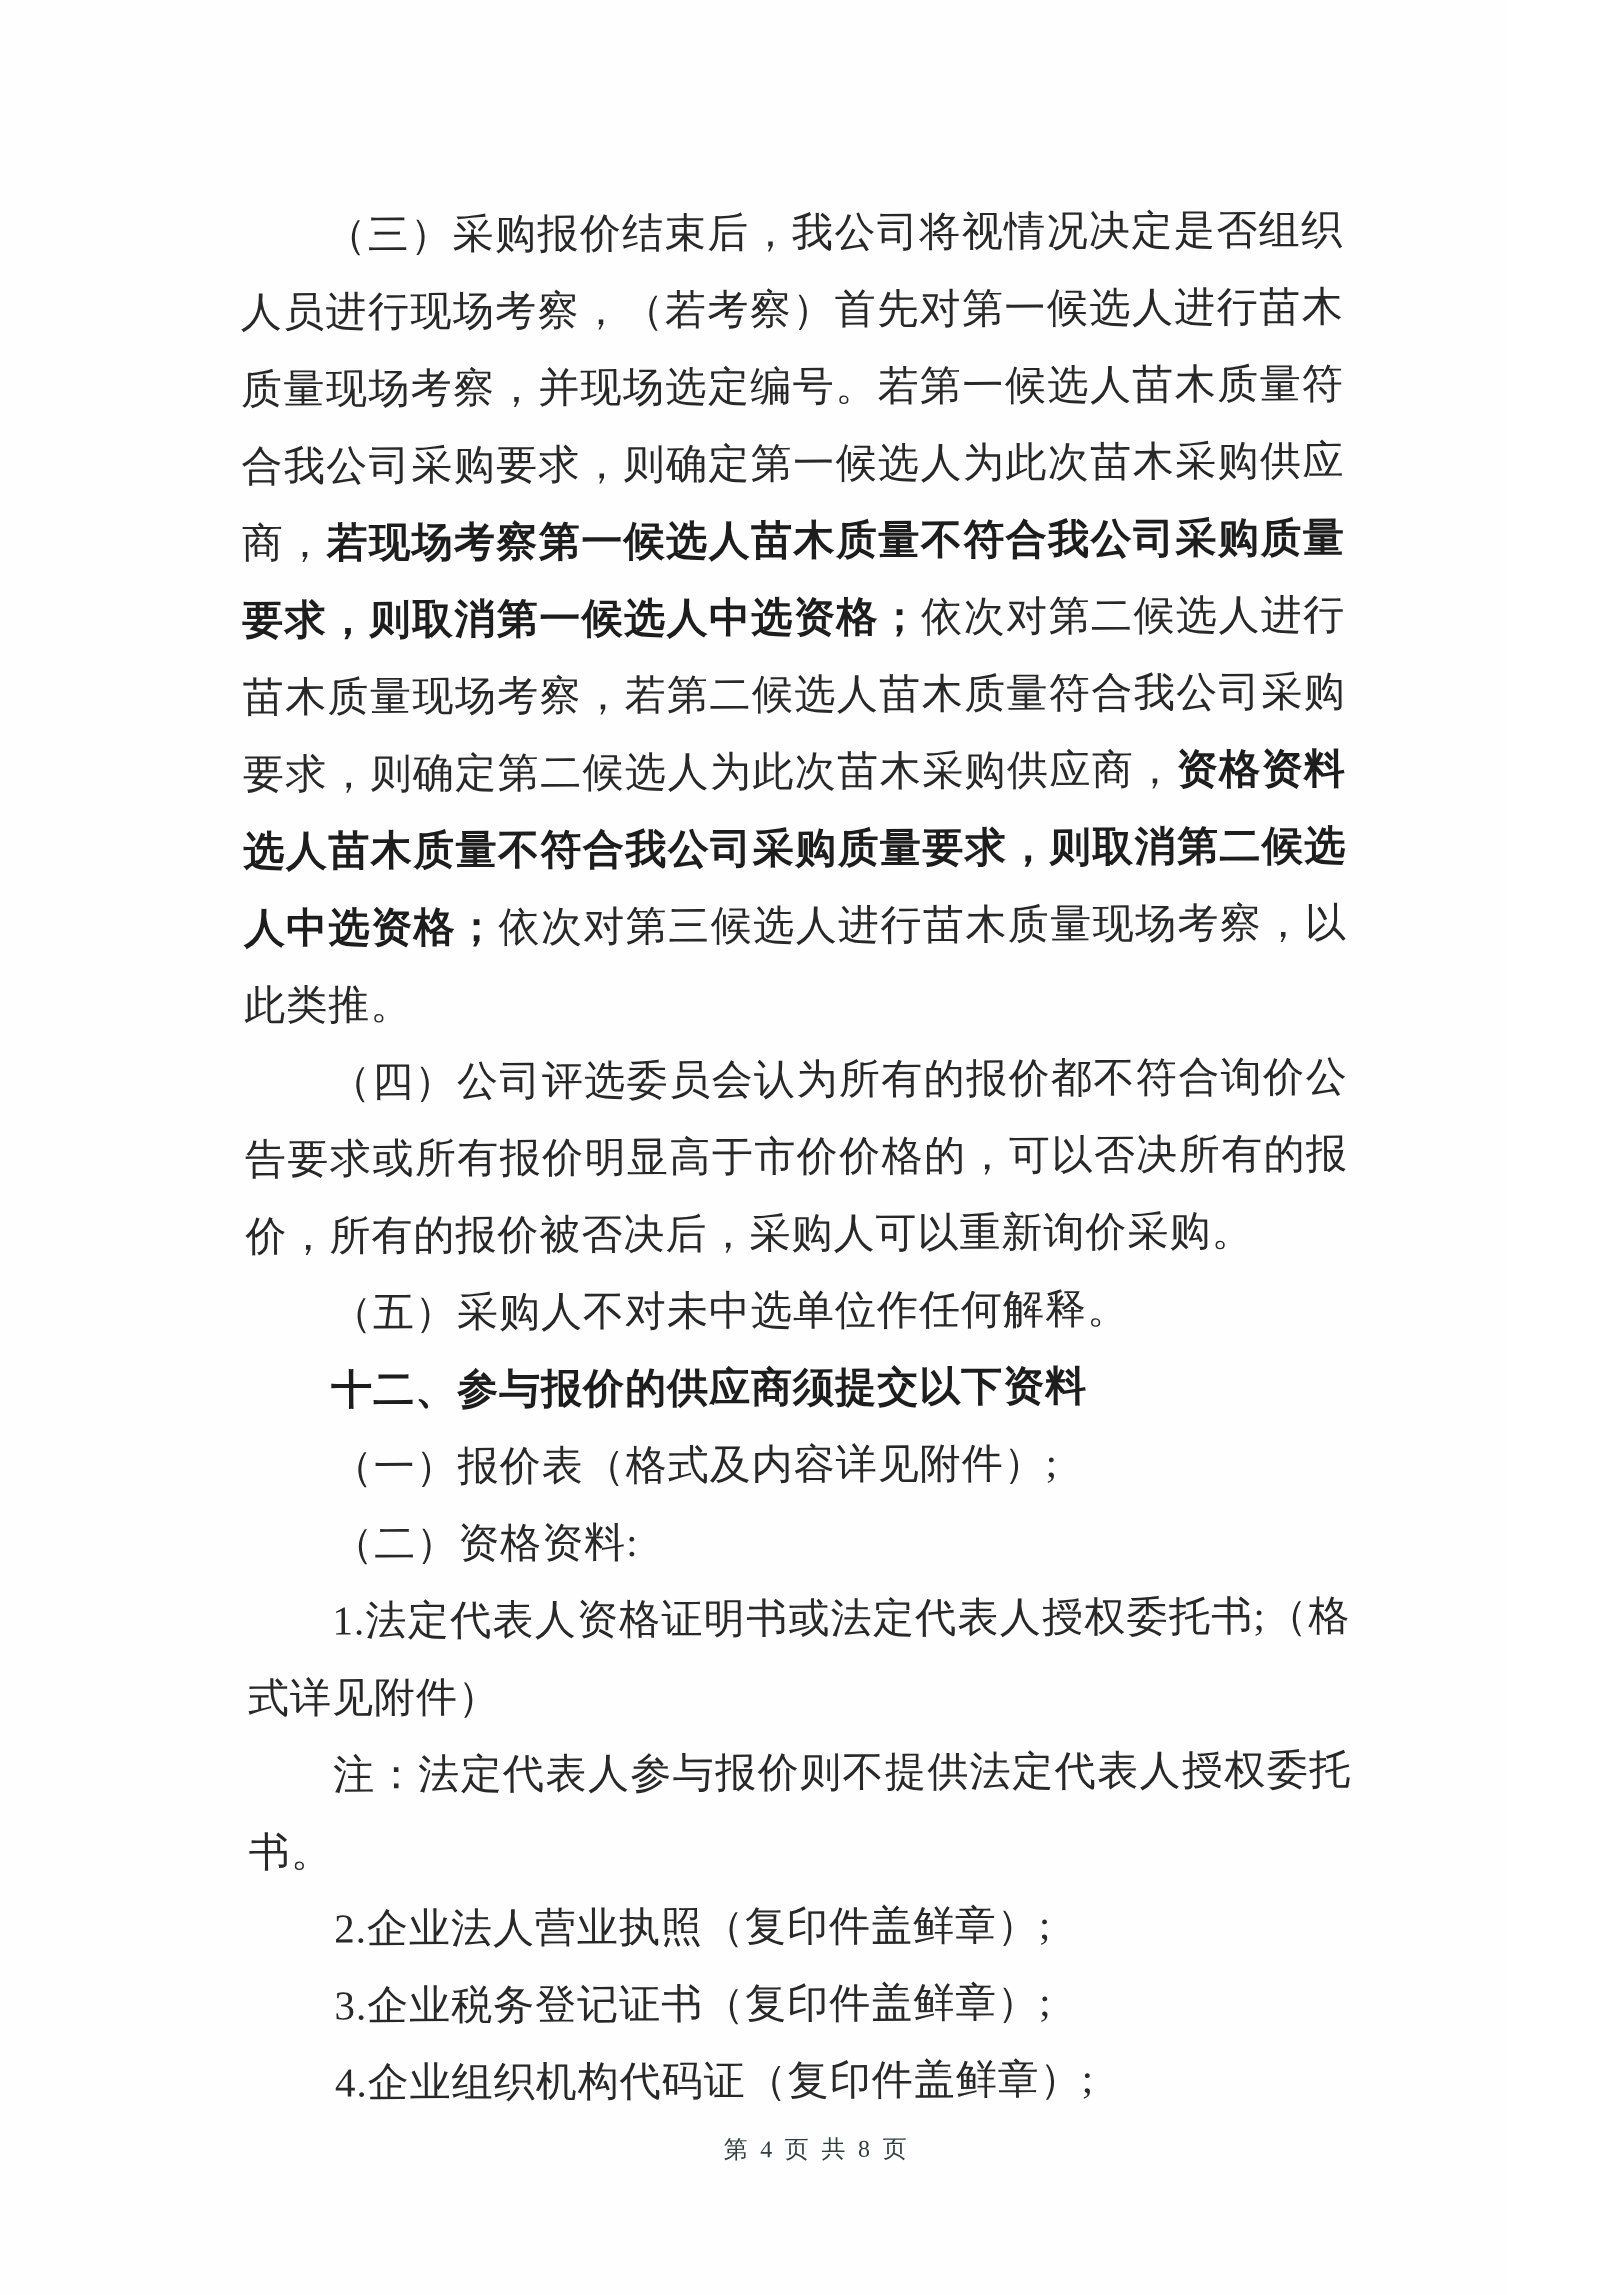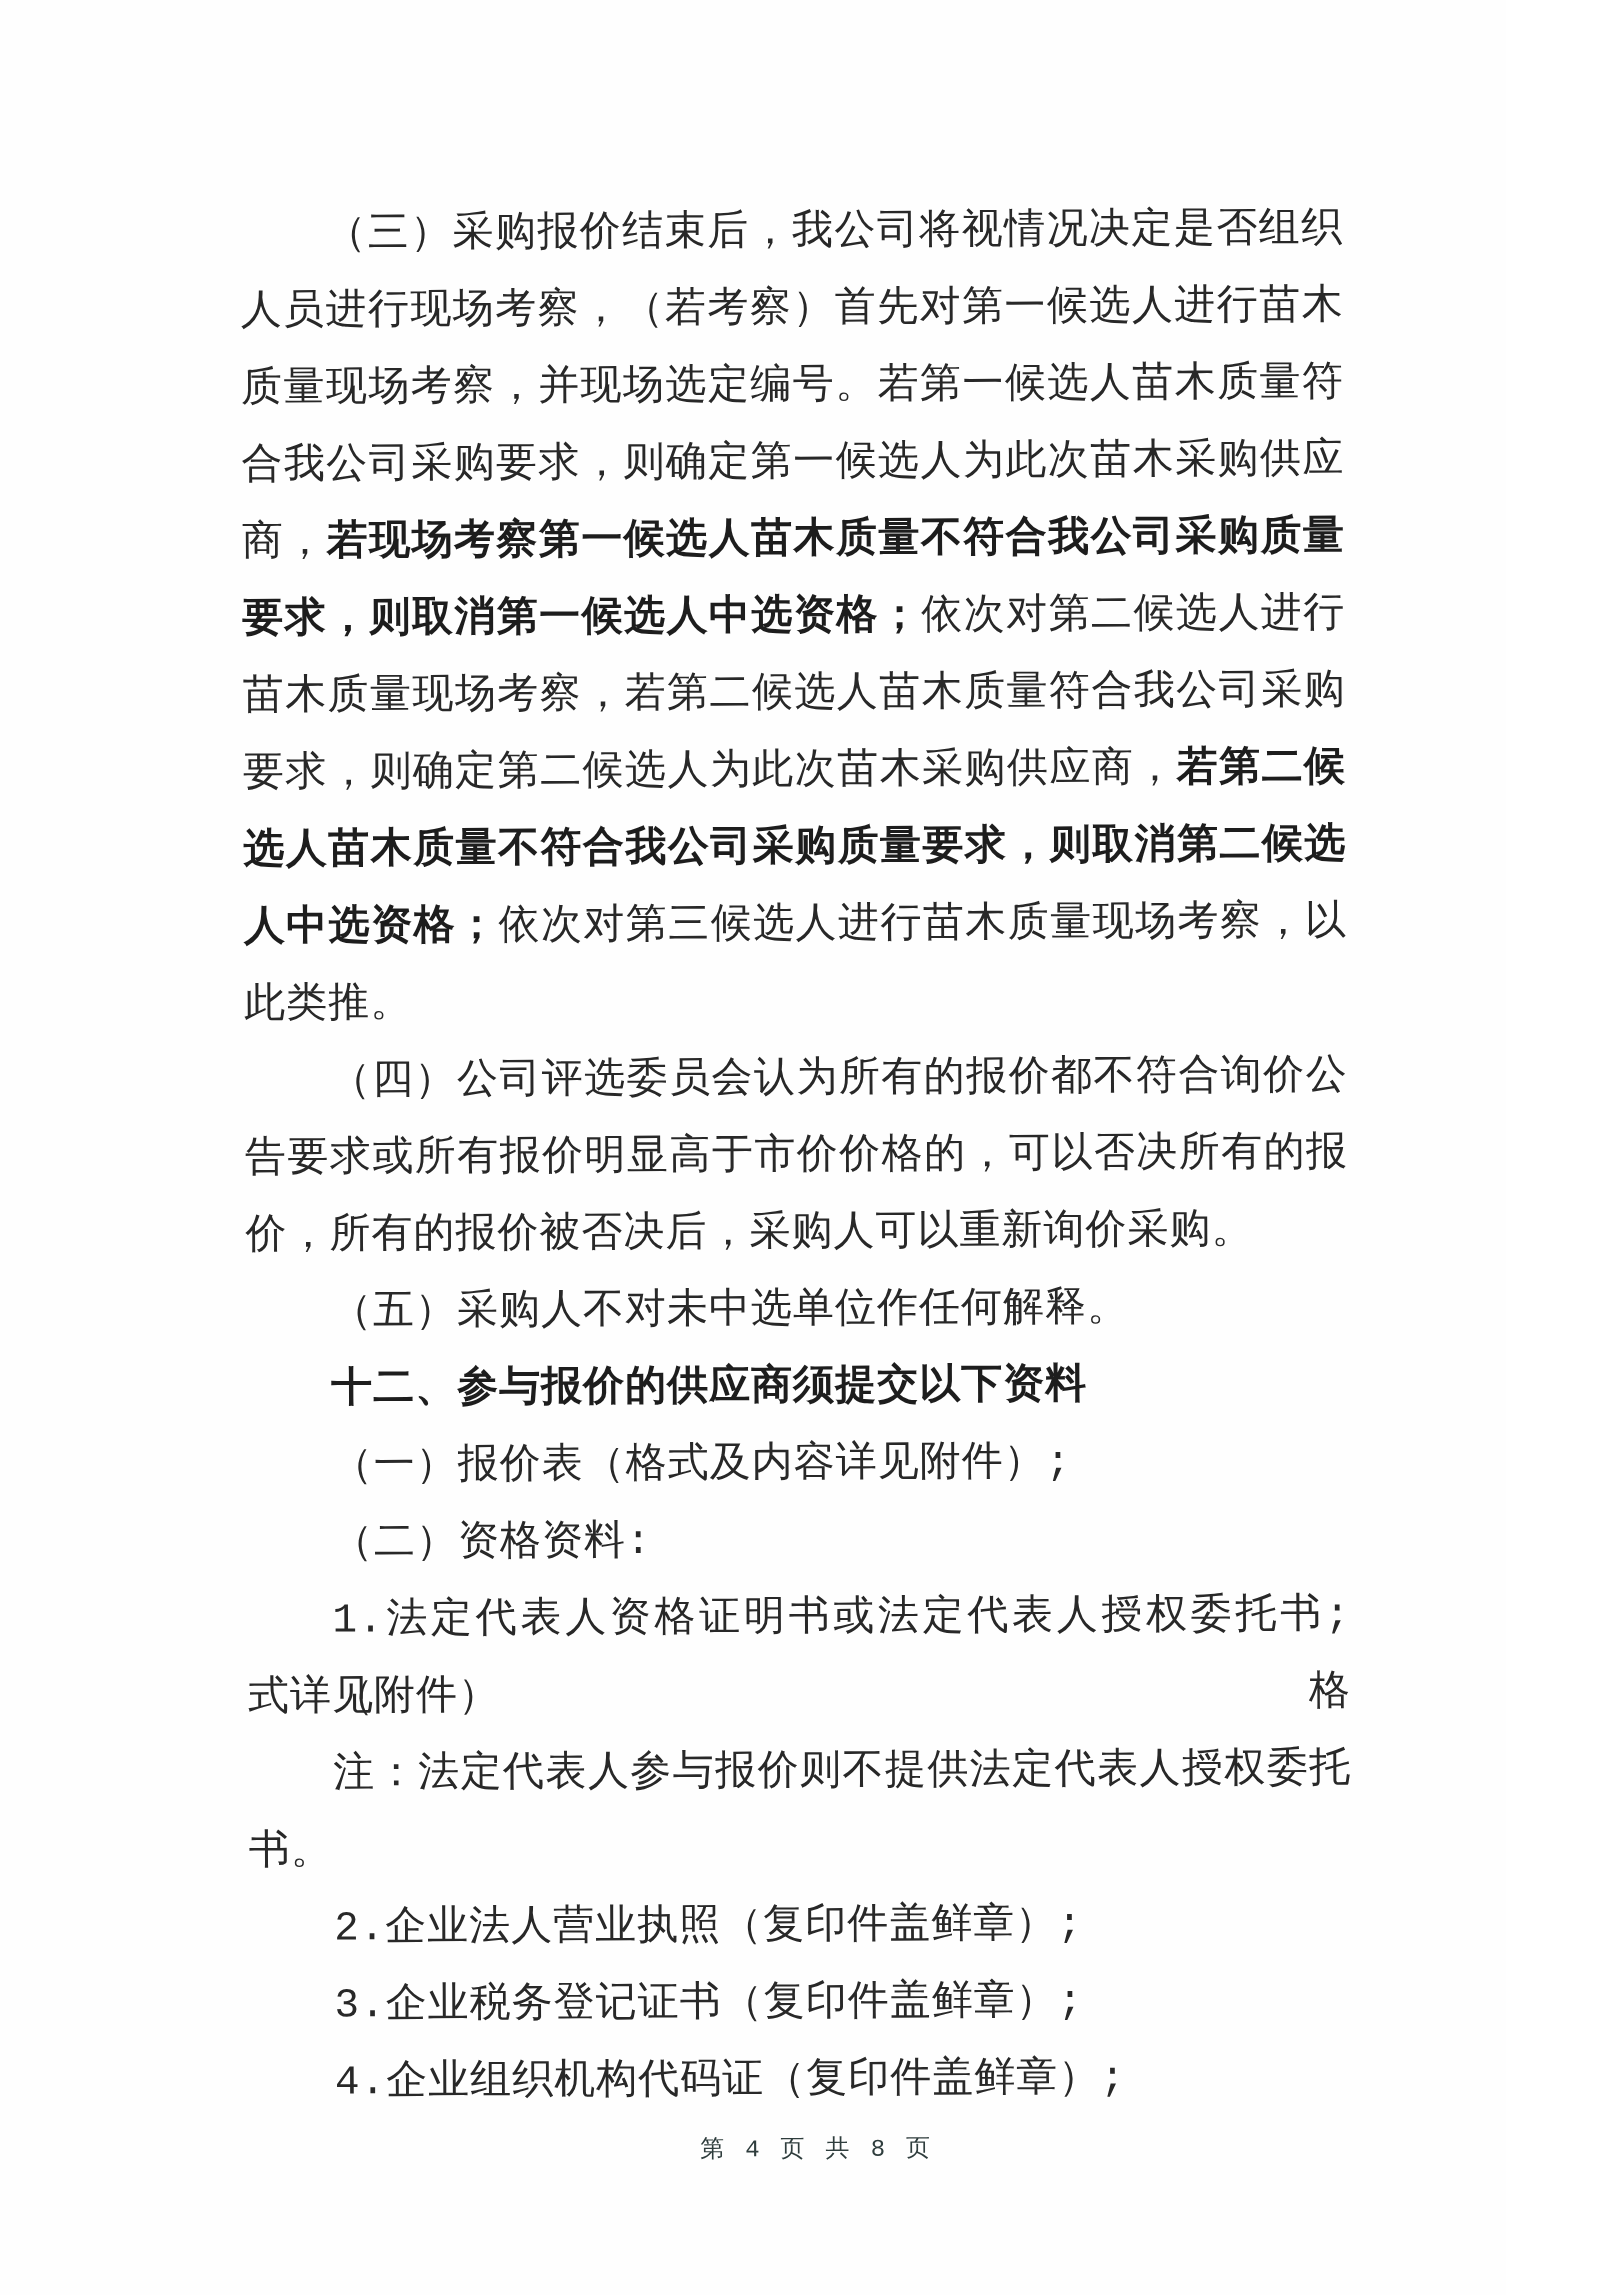--- a/index.html
+++ b/index.html
@@ -8,21 +8,21 @@
     background: #ffffff;
     width: 1623px;
     height: 2295px;
     overflow: hidden;
   }
   .page {
     position: relative;
     width: 1506px;
     height: 2295px;
     background: #fefefe;
-    font-family: Liberation Mono, monospace;
+    font-family: Liberation Serif, serif;
     color: #262626;
   }
   .skew-wrap {
     position: absolute;
     left: 0; top: 0;
     width: 1623px;
     height: 2295px;
     transform: rotate(-0.3deg);
     transform-origin: 811px 1148px;
   }
@@ -76,21 +76,21 @@
 <div class="page">
   <div class="skew-wrap">
     <div class="content" id="doc-body">
         <div class="line justify indent"><span class="seg">（三）采购报价结束后，我公司将视情况决定是否组织</span></div>
         <div class="line justify"><span class="seg">人员进行现场考察，（若考察）首先对第一候选人进行苗木</span></div>
         <div class="line justify"><span class="seg">质量现场考察，并现场选定编号。若第一候选人苗木质量符</span></div>
         <div class="line justify"><span class="seg">合我公司采购要求，则确定第一候选人为此次苗木采购供应</span></div>
         <div class="line justify"><span class="seg">商，</span><span class="seg bold">若现场考察第一候选人苗木质量不符合我公司采购质量</span></div>
         <div class="line justify"><span class="seg bold">要求，则取消第一候选人中选资格；</span><span class="seg">依次对第二候选人进行</span></div>
         <div class="line justify"><span class="seg">苗木质量现场考察，若第二候选人苗木质量符合我公司采购</span></div>
-        <div class="line justify"><span class="seg">要求，则确定第二候选人为此次苗木采购供应商，</span><span class="seg bold">若第二候</span></div>
+        <div class="line justify"><span class="seg">要求，则确定第二候选人为此次苗木采购供应商，</span><span class="seg bold">资格资料</span></div>
         <div class="line justify"><span class="seg bold">选人苗木质量不符合我公司采购质量要求，则取消第二候选</span></div>
         <div class="line justify"><span class="seg bold">人中选资格；</span><span class="seg">依次对第三候选人进行苗木质量现场考察，以</span></div>
         <div class="line left"><span class="seg">此类推。</span></div>
         <div class="line justify indent"><span class="seg">（四）公司评选委员会认为所有的报价都不符合询价公</span></div>
         <div class="line justify"><span class="seg">告要求或所有报价明显高于市价价格的，可以否决所有的报</span></div>
         <div class="line left"><span class="seg">价，所有的报价被否决后，采购人可以重新询价采购。</span></div>
         <div class="line left indent"><span class="seg">（五）采购人不对未中选单位作任何解释。</span></div>
         <div class="line left indent"><span class="seg bold">十二、参与报价的供应商须提交以下资料</span></div>
         <div class="line left indent"><span class="seg">（一）报价表（格式及内容详见附件）;</span></div>
         <div class="line left indent"><span class="seg">（二）资格资料:</span></div>

